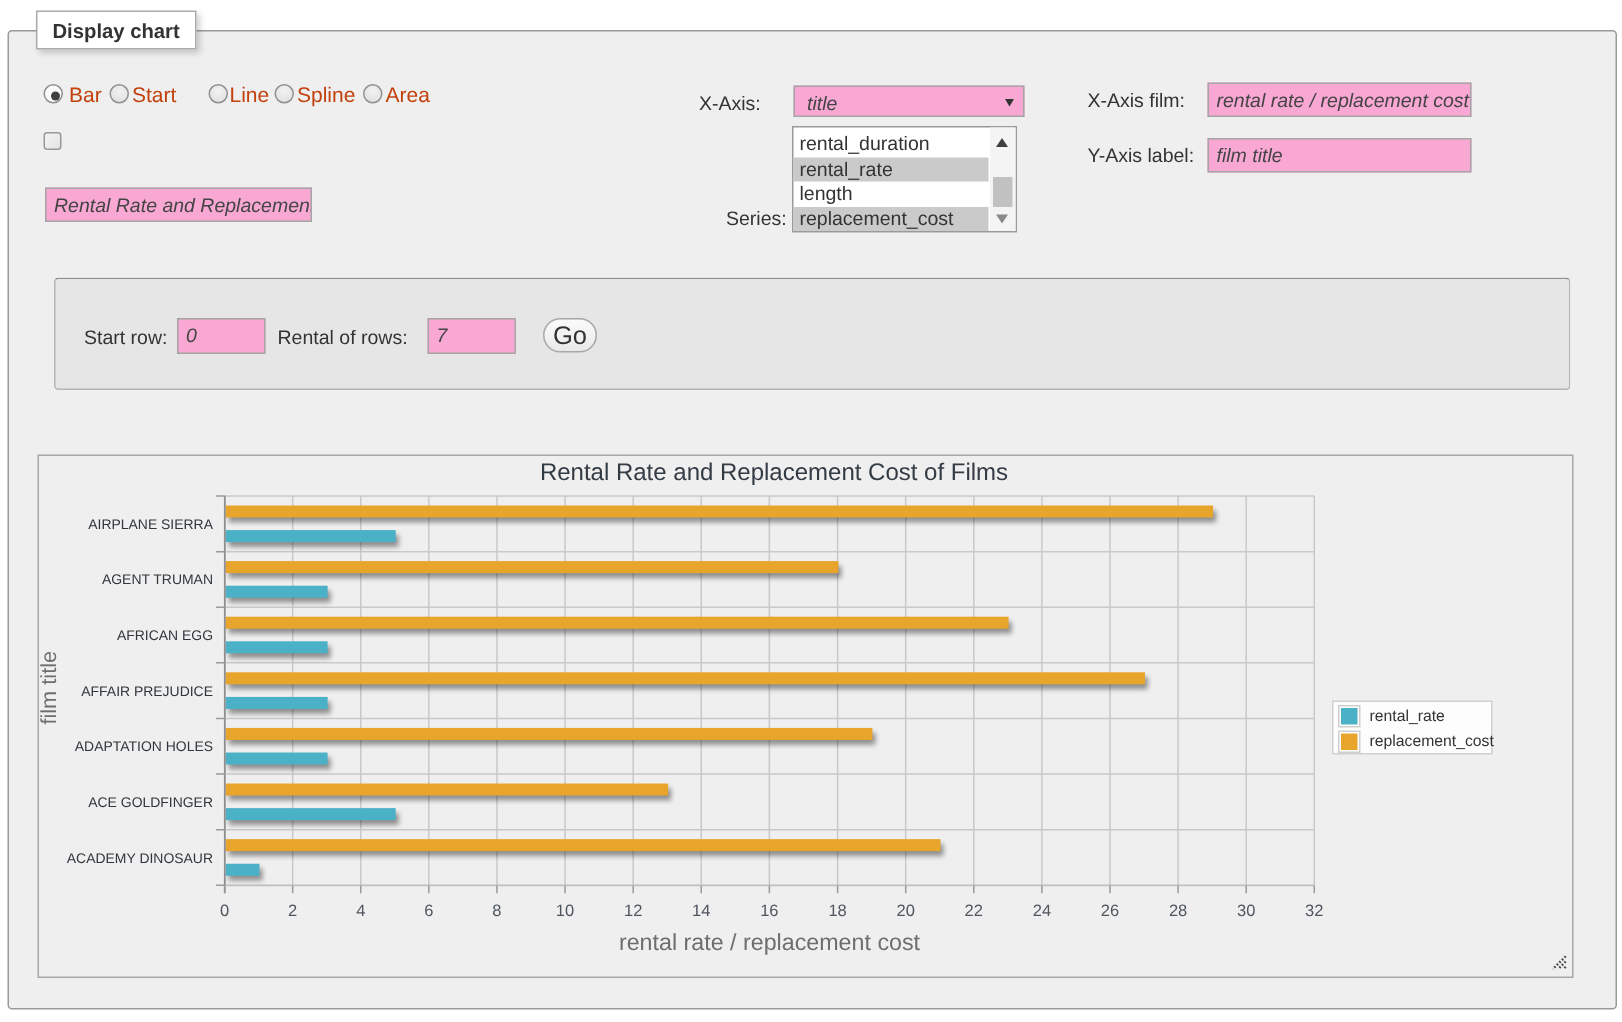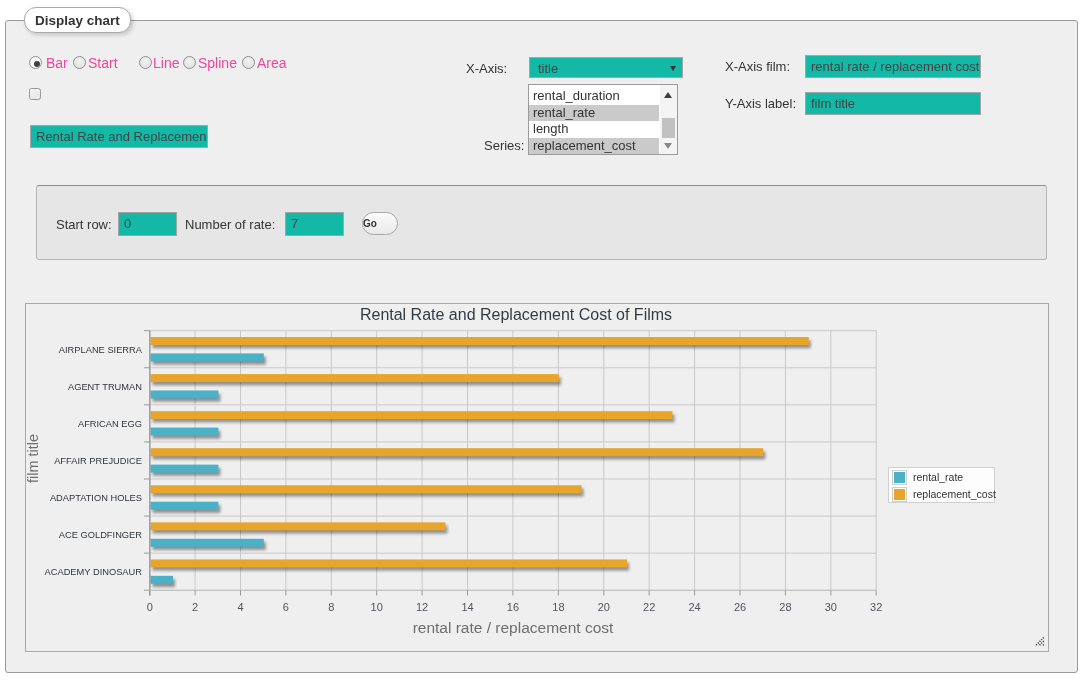--- a/index.html
+++ b/index.html
@@ -1,26 +1,26 @@
 <!DOCTYPE html>
 <html><head>
 <meta charset="utf-8">
 <style>
 * { margin:0; padding:0; box-sizing:border-box; }
 html,body { width:1081px; height:681px; background:#fff; font-family:"Liberation Sans", sans-serif; position:relative; overflow:hidden; }
 .abs { position:absolute; }
 #fieldset { left:5px; top:20px; width:1073px; height:653px; background:#efefef; border:1px solid #9a9a9a; border-radius:3px; }
-#legend { left:24px; top:7px; height:26px; background:#fff; border:1px solid #aaa; border-radius:12px; padding:0 10px; line-height:25px; font-size:13.5px; font-weight:bold; color:#333; box-shadow:2px 2px 4px rgba(0,0,0,0.18); }
+#legend { left:24px; top:7px; height:26px; background:#fff; border:1px solid #aaa; border-radius:0; padding:0 10px; line-height:25px; font-size:13.5px; font-weight:bold; color:#333; box-shadow:2px 2px 4px rgba(0,0,0,0.18); }
 .lbl { font-size:13px; color:#333; }
-.lbl14 { font-size:14px; color:#ec4899; }
+.lbl14 { font-size:14px; color:#c2410c; }
 .radio { width:13px; height:13px; border-radius:50%; border:1px solid #909090; background:radial-gradient(circle at 50% 35%, #f2f2f2, #dedede); }
 .radio.sel { background:#fafafa; }
 .radio.sel::after { content:""; position:absolute; left:3.5px; top:3.5px; width:6px; height:6px; border-radius:50%; background:#404040; }
 .checkbox { width:12px; height:12px; border:1px solid #999; background:linear-gradient(135deg,#f3f3f3,#e4e4e4); border-radius:2.5px; }
-.input { background:#14b8a6; border:1px solid #a5a5a5; font-size:13px; color:#444; line-height:21px; padding:0 0 0 5px; white-space:nowrap; overflow:hidden; }
+.input { background:#f9a8d4; border:1px solid #a5a5a5; font-size:13px; color:#444; line-height:21px; padding:0 0 0 5px; white-space:nowrap; overflow:hidden;font-style:italic; }
 #panel { left:36px; top:185px; width:1011px; height:75px; background:#e6e6e6; border:1px solid #b5b5b5; border-top-color:#8f8f8f; border-radius:3px; }
 #chartbox { left:25px; top:303px; width:1024px; height:349px; background:#efefef; border:1px solid #a8a8a8; }
 </style>
 </head>
 <body>
 <div id="fieldset" class="abs"></div>
 <div id="legend" class="abs">Display chart</div>
 
 <div class="abs radio sel" style="left:29px; top:56px;"></div>
 <div class="abs lbl14" style="left:46px; top:55px;">Bar</div>
@@ -57,23 +57,23 @@
 <div class="abs" style="left:664px; top:143px; width:0; height:0; border-left:4px solid transparent; border-right:4px solid transparent; border-top:6px solid #8a8a8a;"></div>
 
 <div class="abs lbl" style="left:725px; top:59px;">X-Axis film:</div>
 <div class="abs input" style="left:805px; top:55px; width:176px; height:23px;">rental rate / replacement cost</div>
 <div class="abs lbl" style="left:725px; top:96px;">Y-Axis label:</div>
 <div class="abs input" style="left:805px; top:92px; width:176px; height:23px;">film title</div>
 
 <div id="panel" class="abs"></div>
 <div class="abs lbl" style="left:56px; top:217px;">Start row:</div>
 <div class="abs input" style="left:118px; top:212px; width:59px; height:24px;">0</div>
-<div class="abs lbl" style="left:185px; top:217px;">Number of rate:</div>
+<div class="abs lbl" style="left:185px; top:217px;">Rental of rows:</div>
 <div class="abs input" style="left:285px; top:212px; width:59px; height:24px;">7</div>
-<div class="abs" style="left:362px; top:212px; width:36px; height:23px; border:1px solid #a8a8a8; border-radius:12px; background:linear-gradient(#fbfbfb,#e9e9e9); text-align:left; line-height:21px; font-size:10px; font-weight:bold; color:#333;">Go</div>
+<div class="abs" style="left:362px; top:212px; width:36px; height:23px; border:1px solid #a8a8a8; border-radius:12px; background:linear-gradient(#fbfbfb,#e9e9e9); text-align:center; line-height:21px; font-size:17px; font-weight:normal; color:#333;">Go</div>
 
 <div id="chartbox" class="abs"></div>
 <svg class="abs" style="left:26px; top:304px;" width="1021" height="346">
 <defs>
       <filter id="blur" x="-8%" y="-80%" width="120%" height="300%">
         <feGaussianBlur stdDeviation="1.8"></feGaussianBlur>
       </filter>
     </defs>
 <path d="M 123.7 26.7 V 286.2 M 169.1 26.7 V 286.2 M 214.5 26.7 V 286.2 M 259.9 26.7 V 286.2 M 305.3 26.7 V 286.2 M 350.7 26.7 V 286.2 M 396.1 26.7 V 286.2 M 441.5 26.7 V 286.2 M 486.9 26.7 V 286.2 M 532.4 26.7 V 286.2 M 577.8 26.7 V 286.2 M 623.2 26.7 V 286.2 M 668.6 26.7 V 286.2 M 714.0 26.7 V 286.2 M 759.4 26.7 V 286.2 M 804.8 26.7 V 286.2 M 850.2 26.7 V 286.2 M 123.7 26.70 H 850.2 M 123.7 63.77 H 850.2 M 123.7 100.84 H 850.2 M 123.7 137.91 H 850.2 M 123.7 174.99 H 850.2 M 123.7 212.06 H 850.2 M 123.7 249.13 H 850.2 M 123.7 286.20 H 850.2" stroke="#c9c9c9" stroke-width="1" fill="none"></path>
 <rect x="126.5" y="36.20" width="658.2" height="8" fill="#000" opacity="0.40" filter="url(#blur)"></rect>

